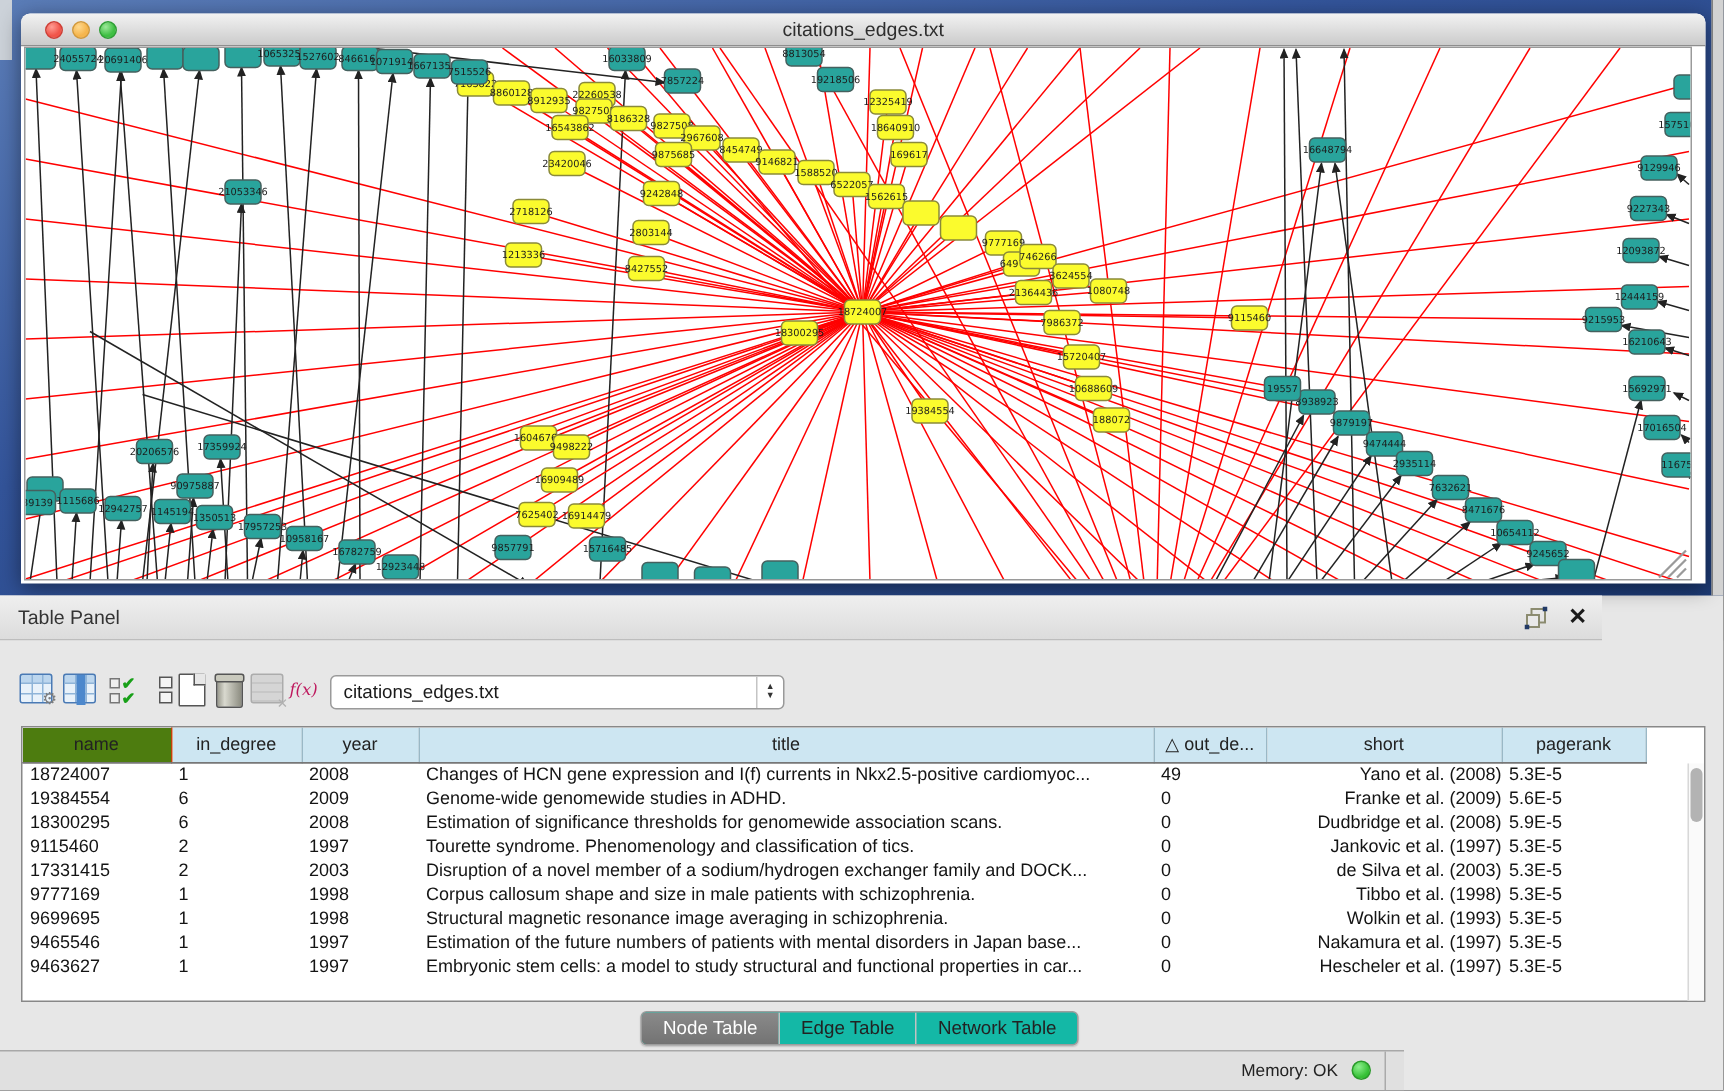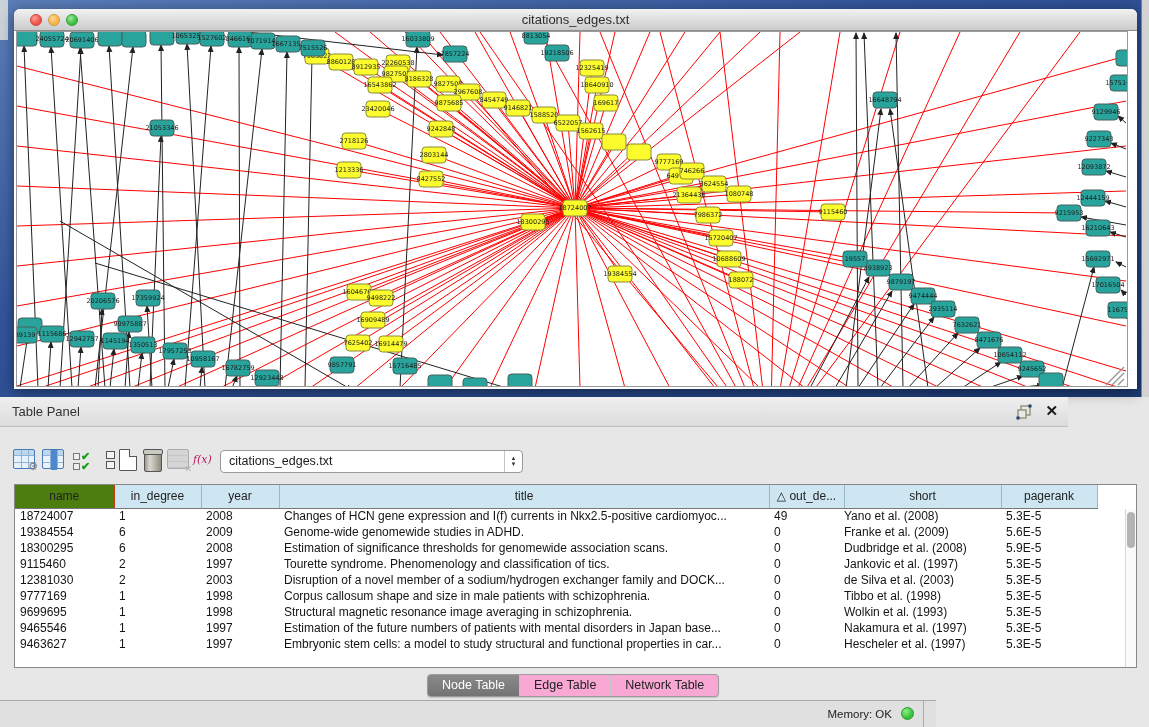--- a/index.html
+++ b/index.html
@@ -66,27 +66,27 @@
   #table-select .stepper{position:absolute;right:0;top:0;width:18px;height:100%;border-left:1px solid #c4c4c4;
     text-align:center;font-size:6px;color:#333;line-height:1;padding-top:4px;}
 
   
   #tbl-wrap{position:absolute;left:14px;top:57px;width:1123px;height:184px;background:#fff;border:1px solid #888;}
   table{border-collapse:collapse;table-layout:fixed;width:1082px;font-size:12px;color:#141414;}
   th{height:23px;background:#cde6f2;border-right:1px solid #9ab8c6;border-bottom:1px solid #777;
      font-weight:normal;font-size:12px;color:#222;text-align:center;overflow:hidden;white-space:nowrap;}
   th.first{background:#4d7c0f;border-right:1px solid #c2410c;}
   td{height:16px;padding:0 0 0 5px;overflow:hidden;white-space:nowrap;}
-  td.center{text-align:left;padding:0;}
+  td.center{text-align:right;padding:0;}
   #vscroll{position:absolute;right:0;top:24px;bottom:0;width:11px;background:#fafafa;border-left:1px solid #d8d8d8;}
   #vthumb{position:absolute;left:1px;top:3px;width:8px;height:36px;border-radius:4px;background:#b3b3b3;}
 
   
   #tabs{position:absolute;left:427px;top:247px;height:23px;display:flex;border:1px solid #9d9d9d;border-radius:4px;
-    overflow:hidden;background:#f9a8d4;box-shadow:0 1px 1px rgba(0,0,0,.15);text-align:right;}
+    overflow:hidden;background:#14b8a6;box-shadow:0 1px 1px rgba(0,0,0,.15);text-align:right;}
   .tab{padding:0 14px;font-size:12.5px;line-height:21px;color:#222;border-right:1px solid #c2c2c2;}
   .tab:last-child{border-right:none;}
   .tab.sel{background:linear-gradient(#8a8a8a,#737373);color:#fff;}
 
   
   #statusbar{position:absolute;left:0;top:700px;width:936px;height:27px;background:#e0e0e0;border-top:1px solid #a8a8a8;}
   #mem-label{position:absolute;right:44px;top:7px;font-size:11.5px;color:#222;}
   #mem-dot{position:absolute;right:22px;top:6px;width:13px;height:13px;border-radius:50%;
     background:radial-gradient(circle at 35% 30%,#8ef08e,#35c035 65%);border:1px solid #2a9a2a;}
   #status-div{position:absolute;right:12px;top:0;height:100%;border-left:1px solid #aaa;width:0;}
@@ -799,21 +799,21 @@
             <tr>
               <td>9115460</td>
               <td>2</td>
               <td>1997</td>
               <td>Tourette syndrome. Phenomenology and classification of tics.</td>
               <td>0</td>
               <td class="center">Jankovic et al. (1997)</td>
               <td>5.3E-5</td>
             </tr>
             <tr>
-              <td>12381030</td>
+              <td>17331415</td>
               <td>2</td>
               <td>2003</td>
               <td>Disruption of a novel member of a sodium/hydrogen exchanger family and DOCK...</td>
               <td>0</td>
               <td class="center">de Silva et al. (2003)</td>
               <td>5.3E-5</td>
             </tr>
             <tr>
               <td>9777169</td>
               <td>1</td>

